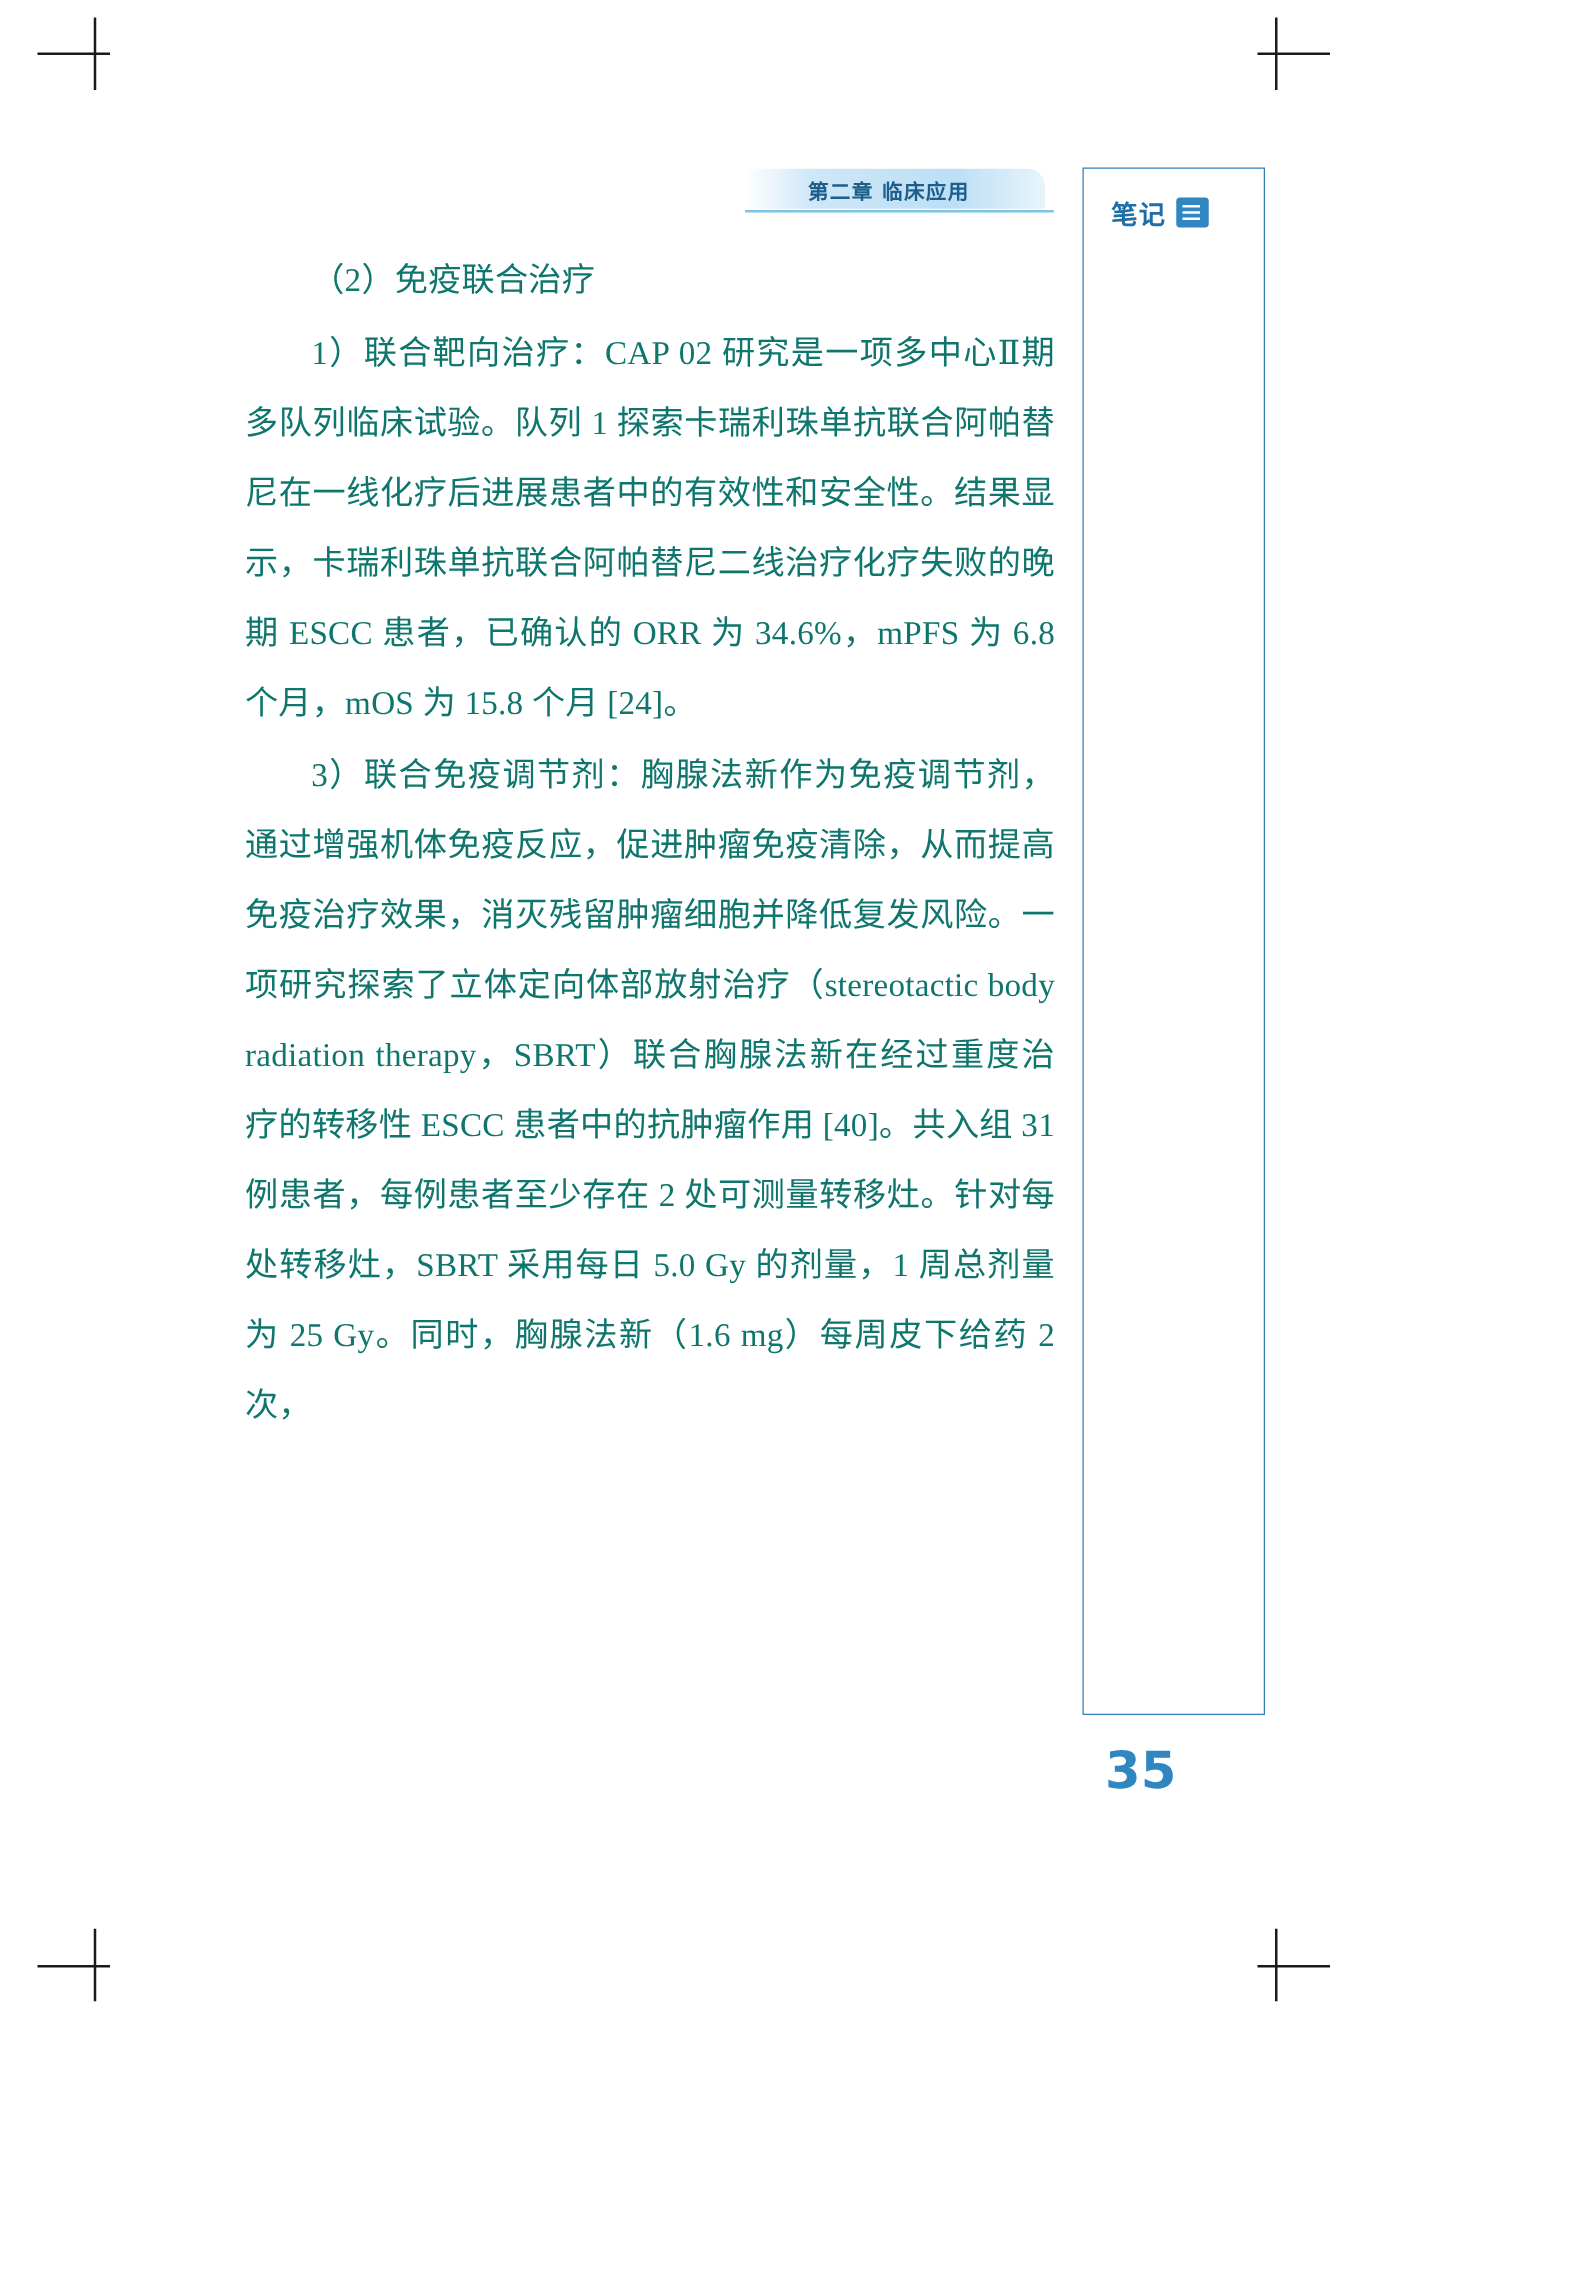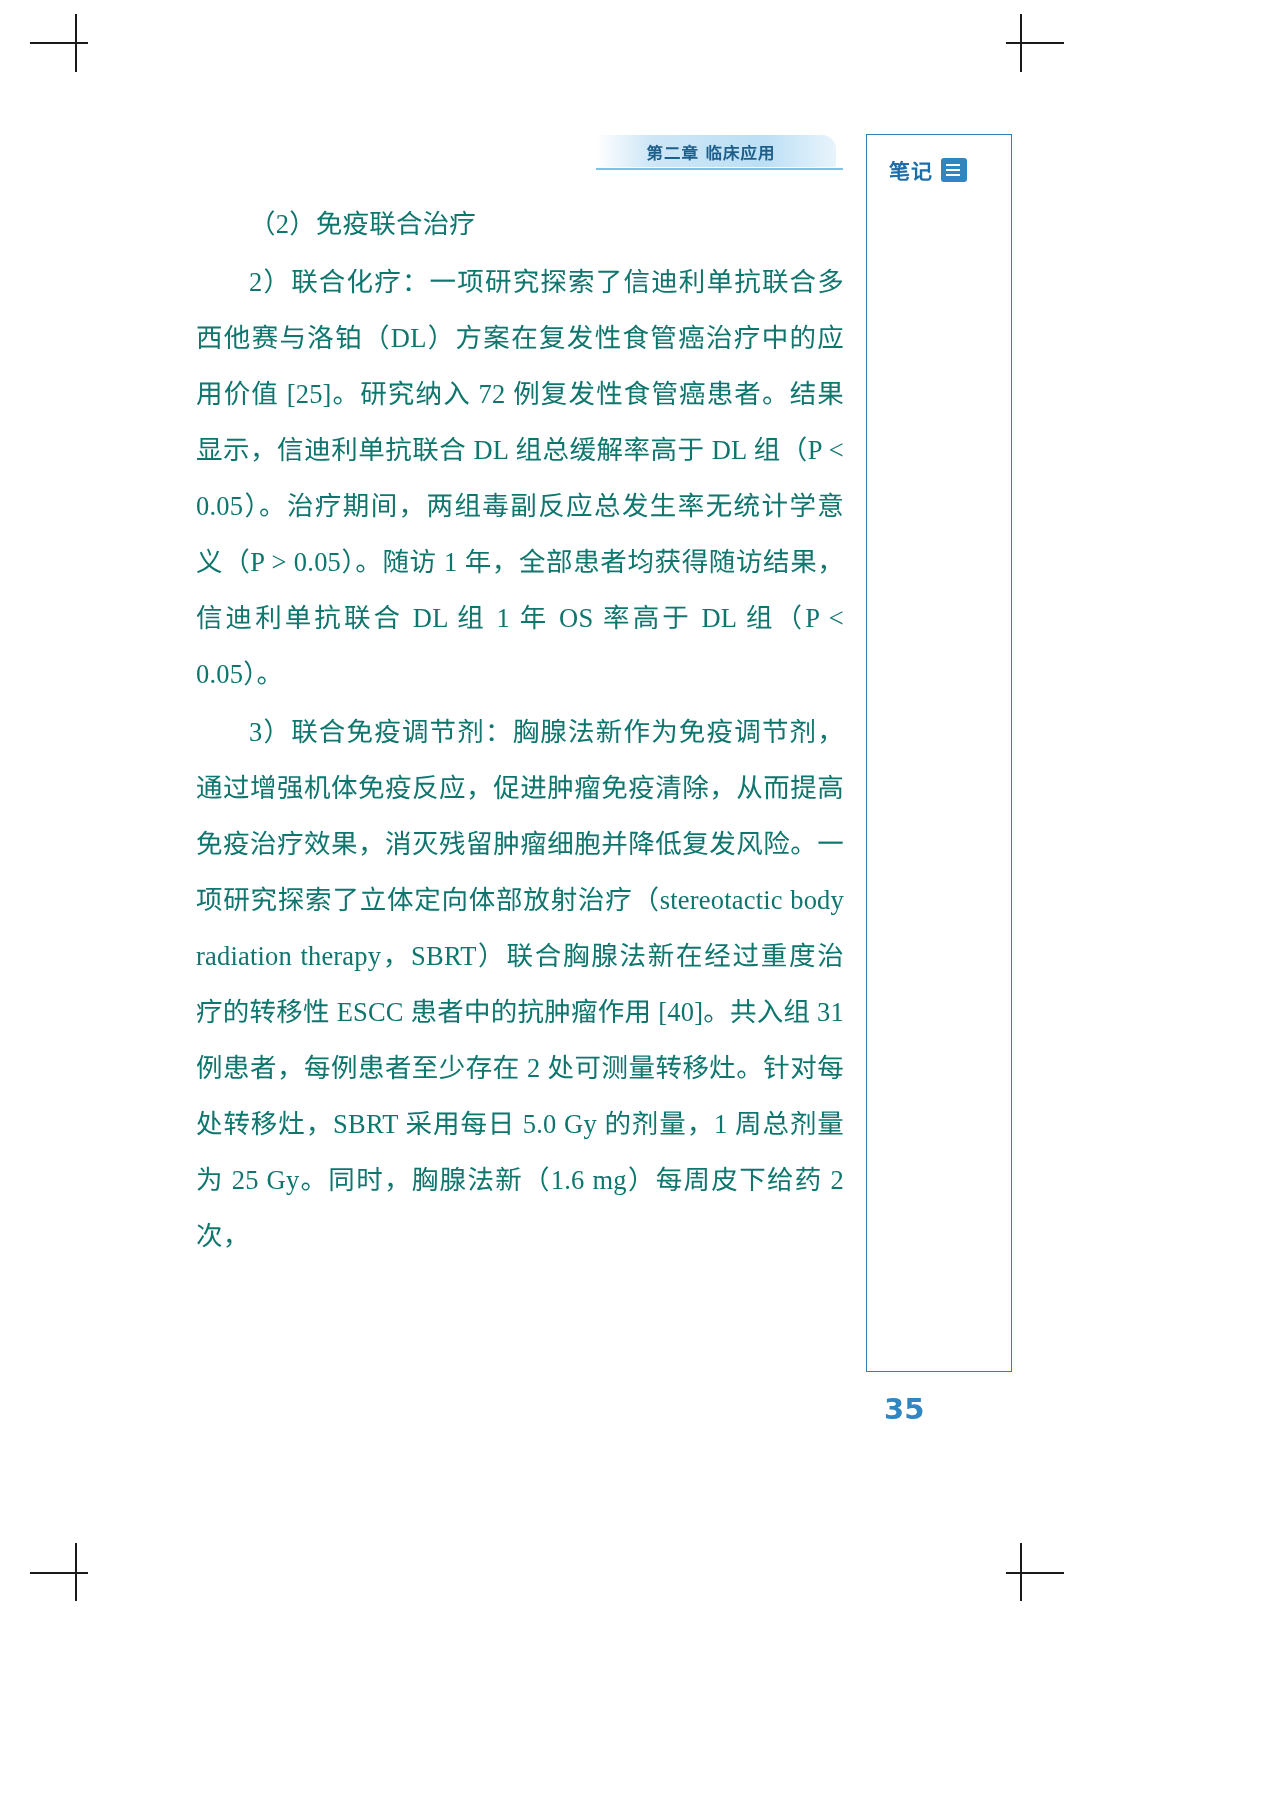--- a/index.html
+++ b/index.html
@@ -121,21 +121,21 @@
   }
   .para + .para { margin-top: 2px; }
   .indent { text-indent: 2em; }
 
   
   .page-number {
     position: absolute;
     left: 884px;
     top: 1392px;
     font-family: "DejaVu Sans", "Liberation Sans", sans-serif;
-    font-size: 29px;
+    font-size: 41px;
     font-weight: 700;
     color: #2f86c0;
   }
 </style>
 </head>
 <body>
 
 <div class="page">
 
   <div class="crop v" style="left:75px; top:14px; height:58px;"></div>
@@ -154,19 +154,19 @@
   <div class="chapter-underline"></div>
 
   <div class="note-box"></div>
   <div class="note-head">
     <span class="label">笔记</span>
     <span class="note-icon"></span>
   </div>
 
   <div class="content">
     <p class="para indent">（2）免疫联合治疗</p>
-    <p class="para indent">2）联合化疗：一项研究探索了信迪利单抗联合多西他赛与洛铂（DL）方案在复发性食管癌治疗中的应用价值 [25]。研究纳入 72 例复发性食管癌患者。结果显示，信迪利单抗联合 DL 组总缓解率高于 DL 组（P &lt; 0.05）。治疗期间，两组毒副反应总发生率无统计学意义（P &gt; 0.05）。随访 1 年，全部患者均获得随访结果，信迪利单抗联合 DL 组 1 年 OS 率高于 DL 组（P &lt; 0.05）。</p>
+    <p class="para indent">1）联合靶向治疗：CAP 02 研究是一项多中心Ⅱ期多队列临床试验。队列 1 探索卡瑞利珠单抗联合阿帕替尼在一线化疗后进展患者中的有效性和安全性。结果显示，卡瑞利珠单抗联合阿帕替尼二线治疗化疗失败的晚期 ESCC 患者，已确认的 ORR 为 34.6%，mPFS 为 6.8 个月，mOS 为 15.8 个月 [24]。</p>
     <p class="para indent">3）联合免疫调节剂：胸腺法新作为免疫调节剂，通过增强机体免疫反应，促进肿瘤免疫清除，从而提高免疫治疗效果，消灭残留肿瘤细胞并降低复发风险。一项研究探索了立体定向体部放射治疗（stereotactic body radiation therapy，SBRT）联合胸腺法新在经过重度治疗的转移性 ESCC 患者中的抗肿瘤作用 [40]。共入组 31 例患者，每例患者至少存在 2 处可测量转移灶。针对每处转移灶，SBRT 采用每日 5.0 Gy 的剂量，1 周总剂量为 25 Gy。同时，胸腺法新（1.6 mg）每周皮下给药 2 次，</p>
   </div>
 
   <div class="page-number">35</div>
 
 </div>
 
 </body></html>

